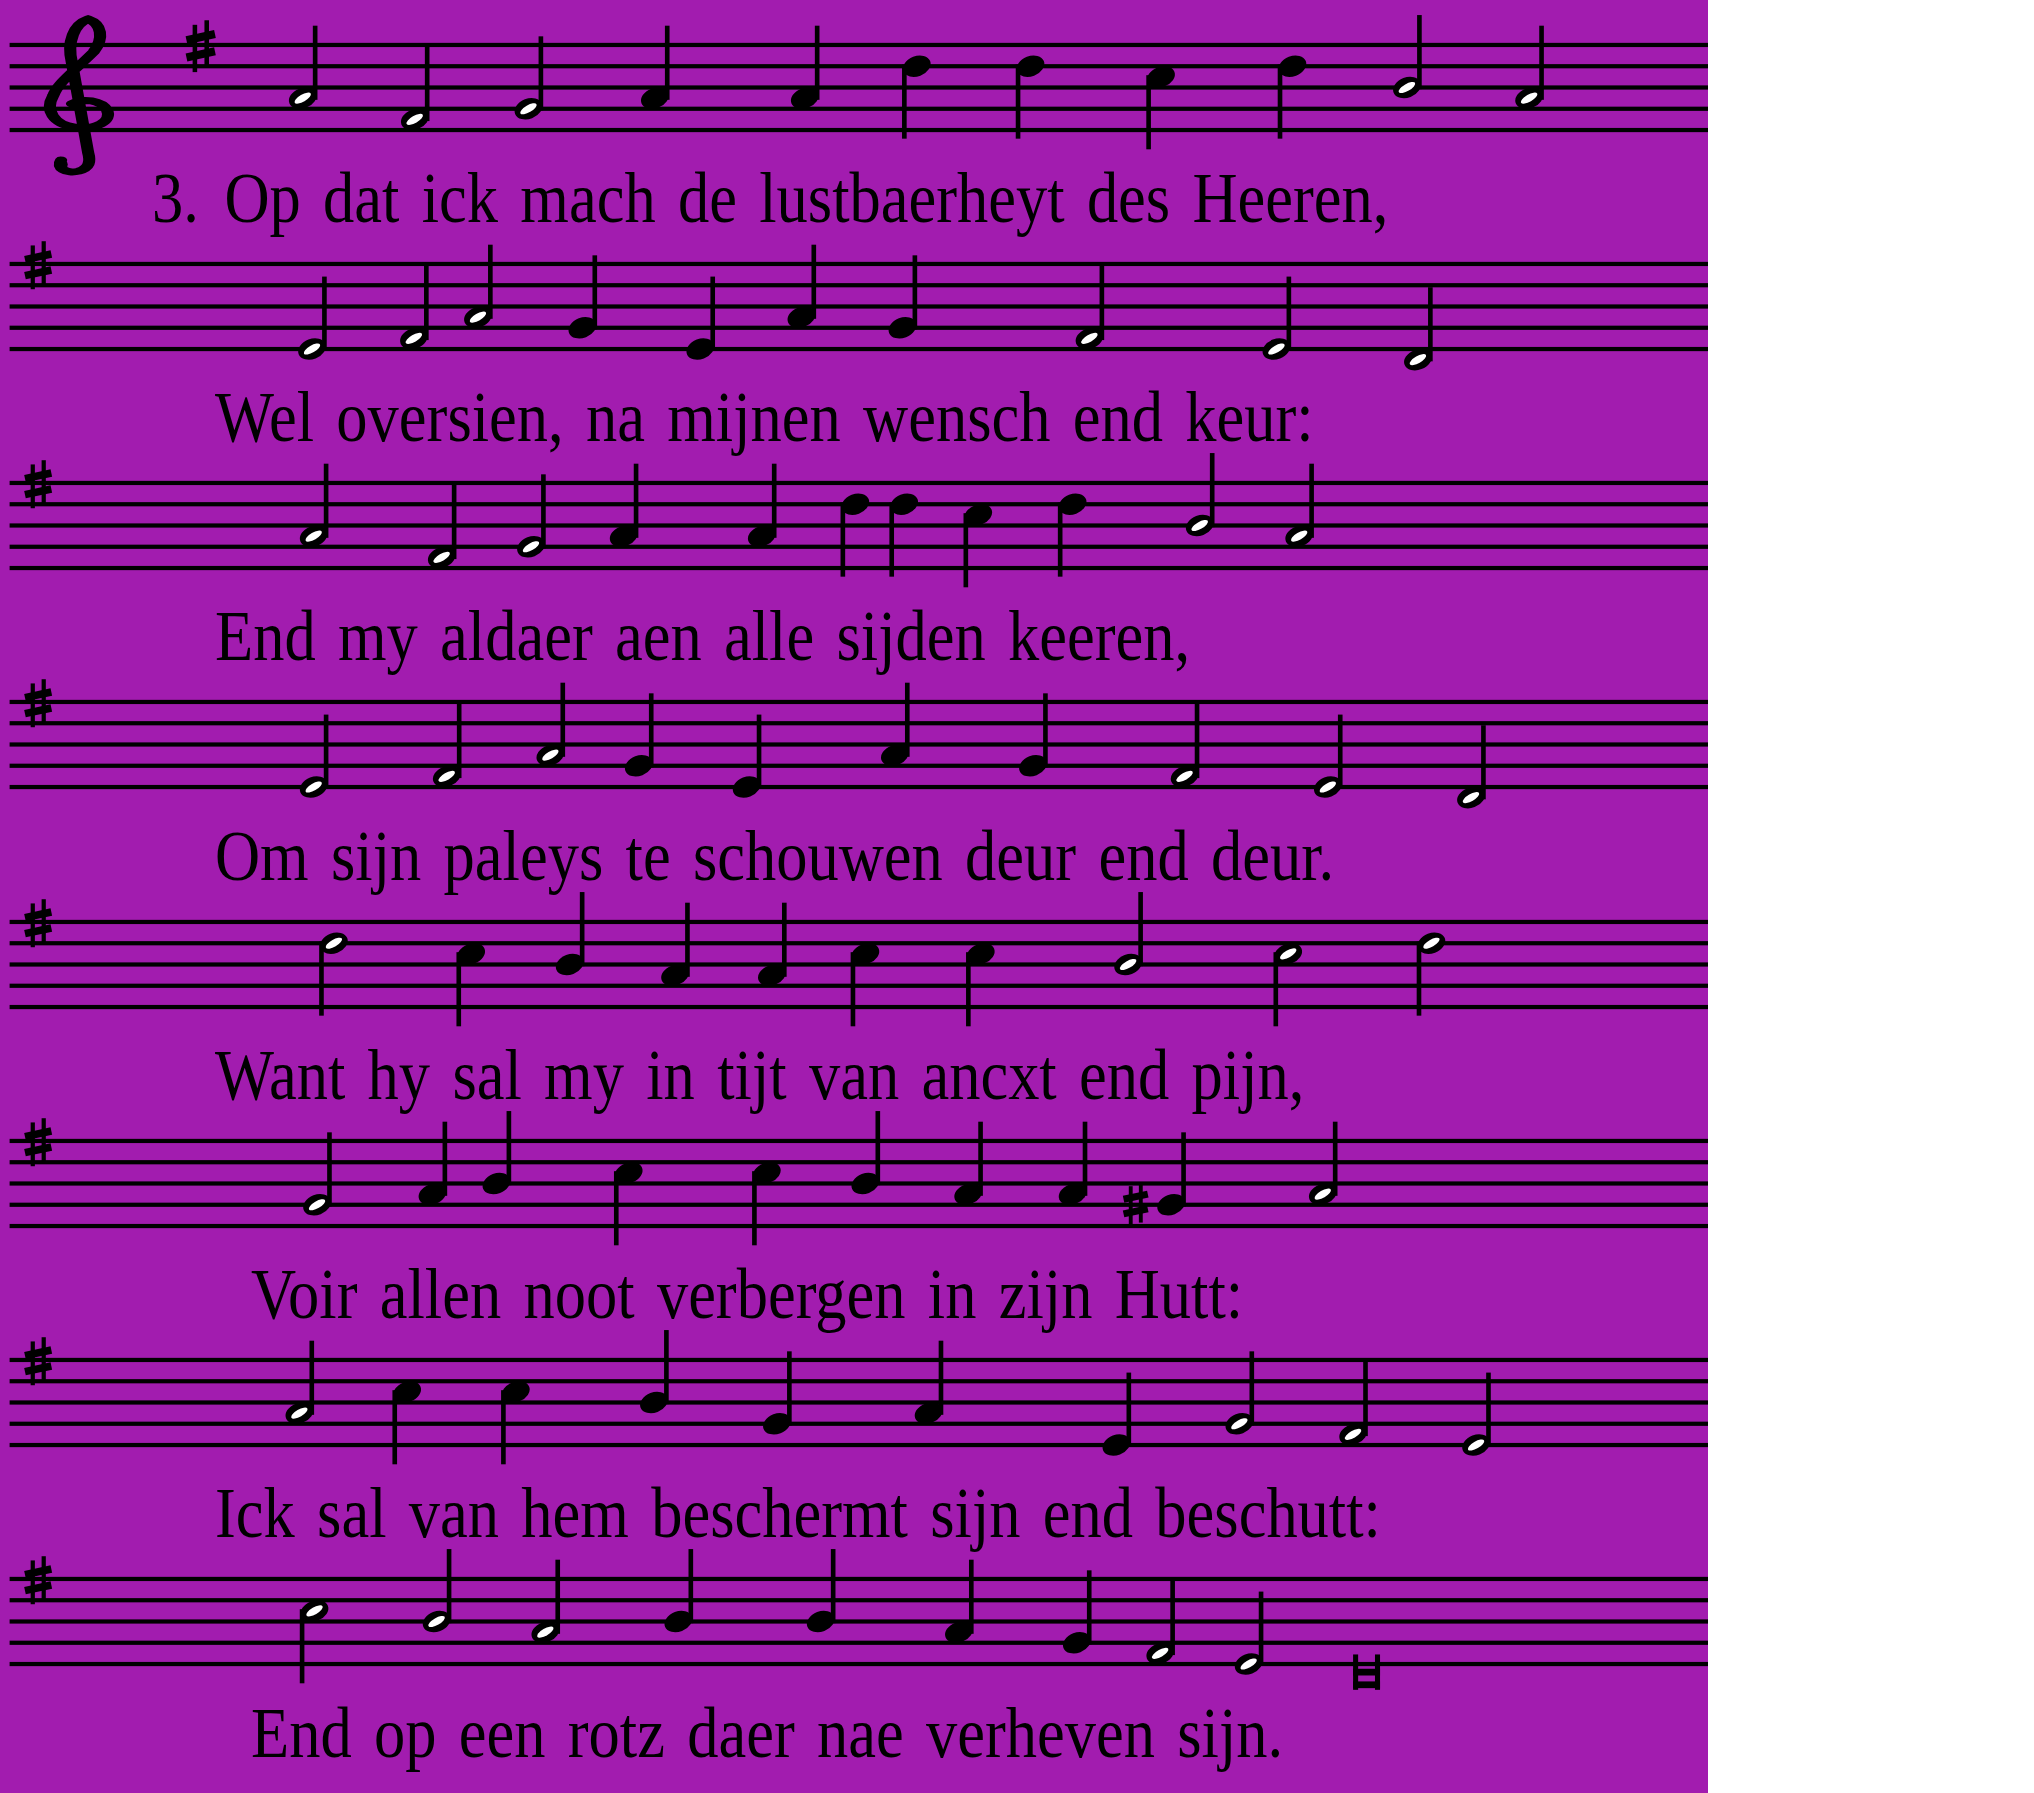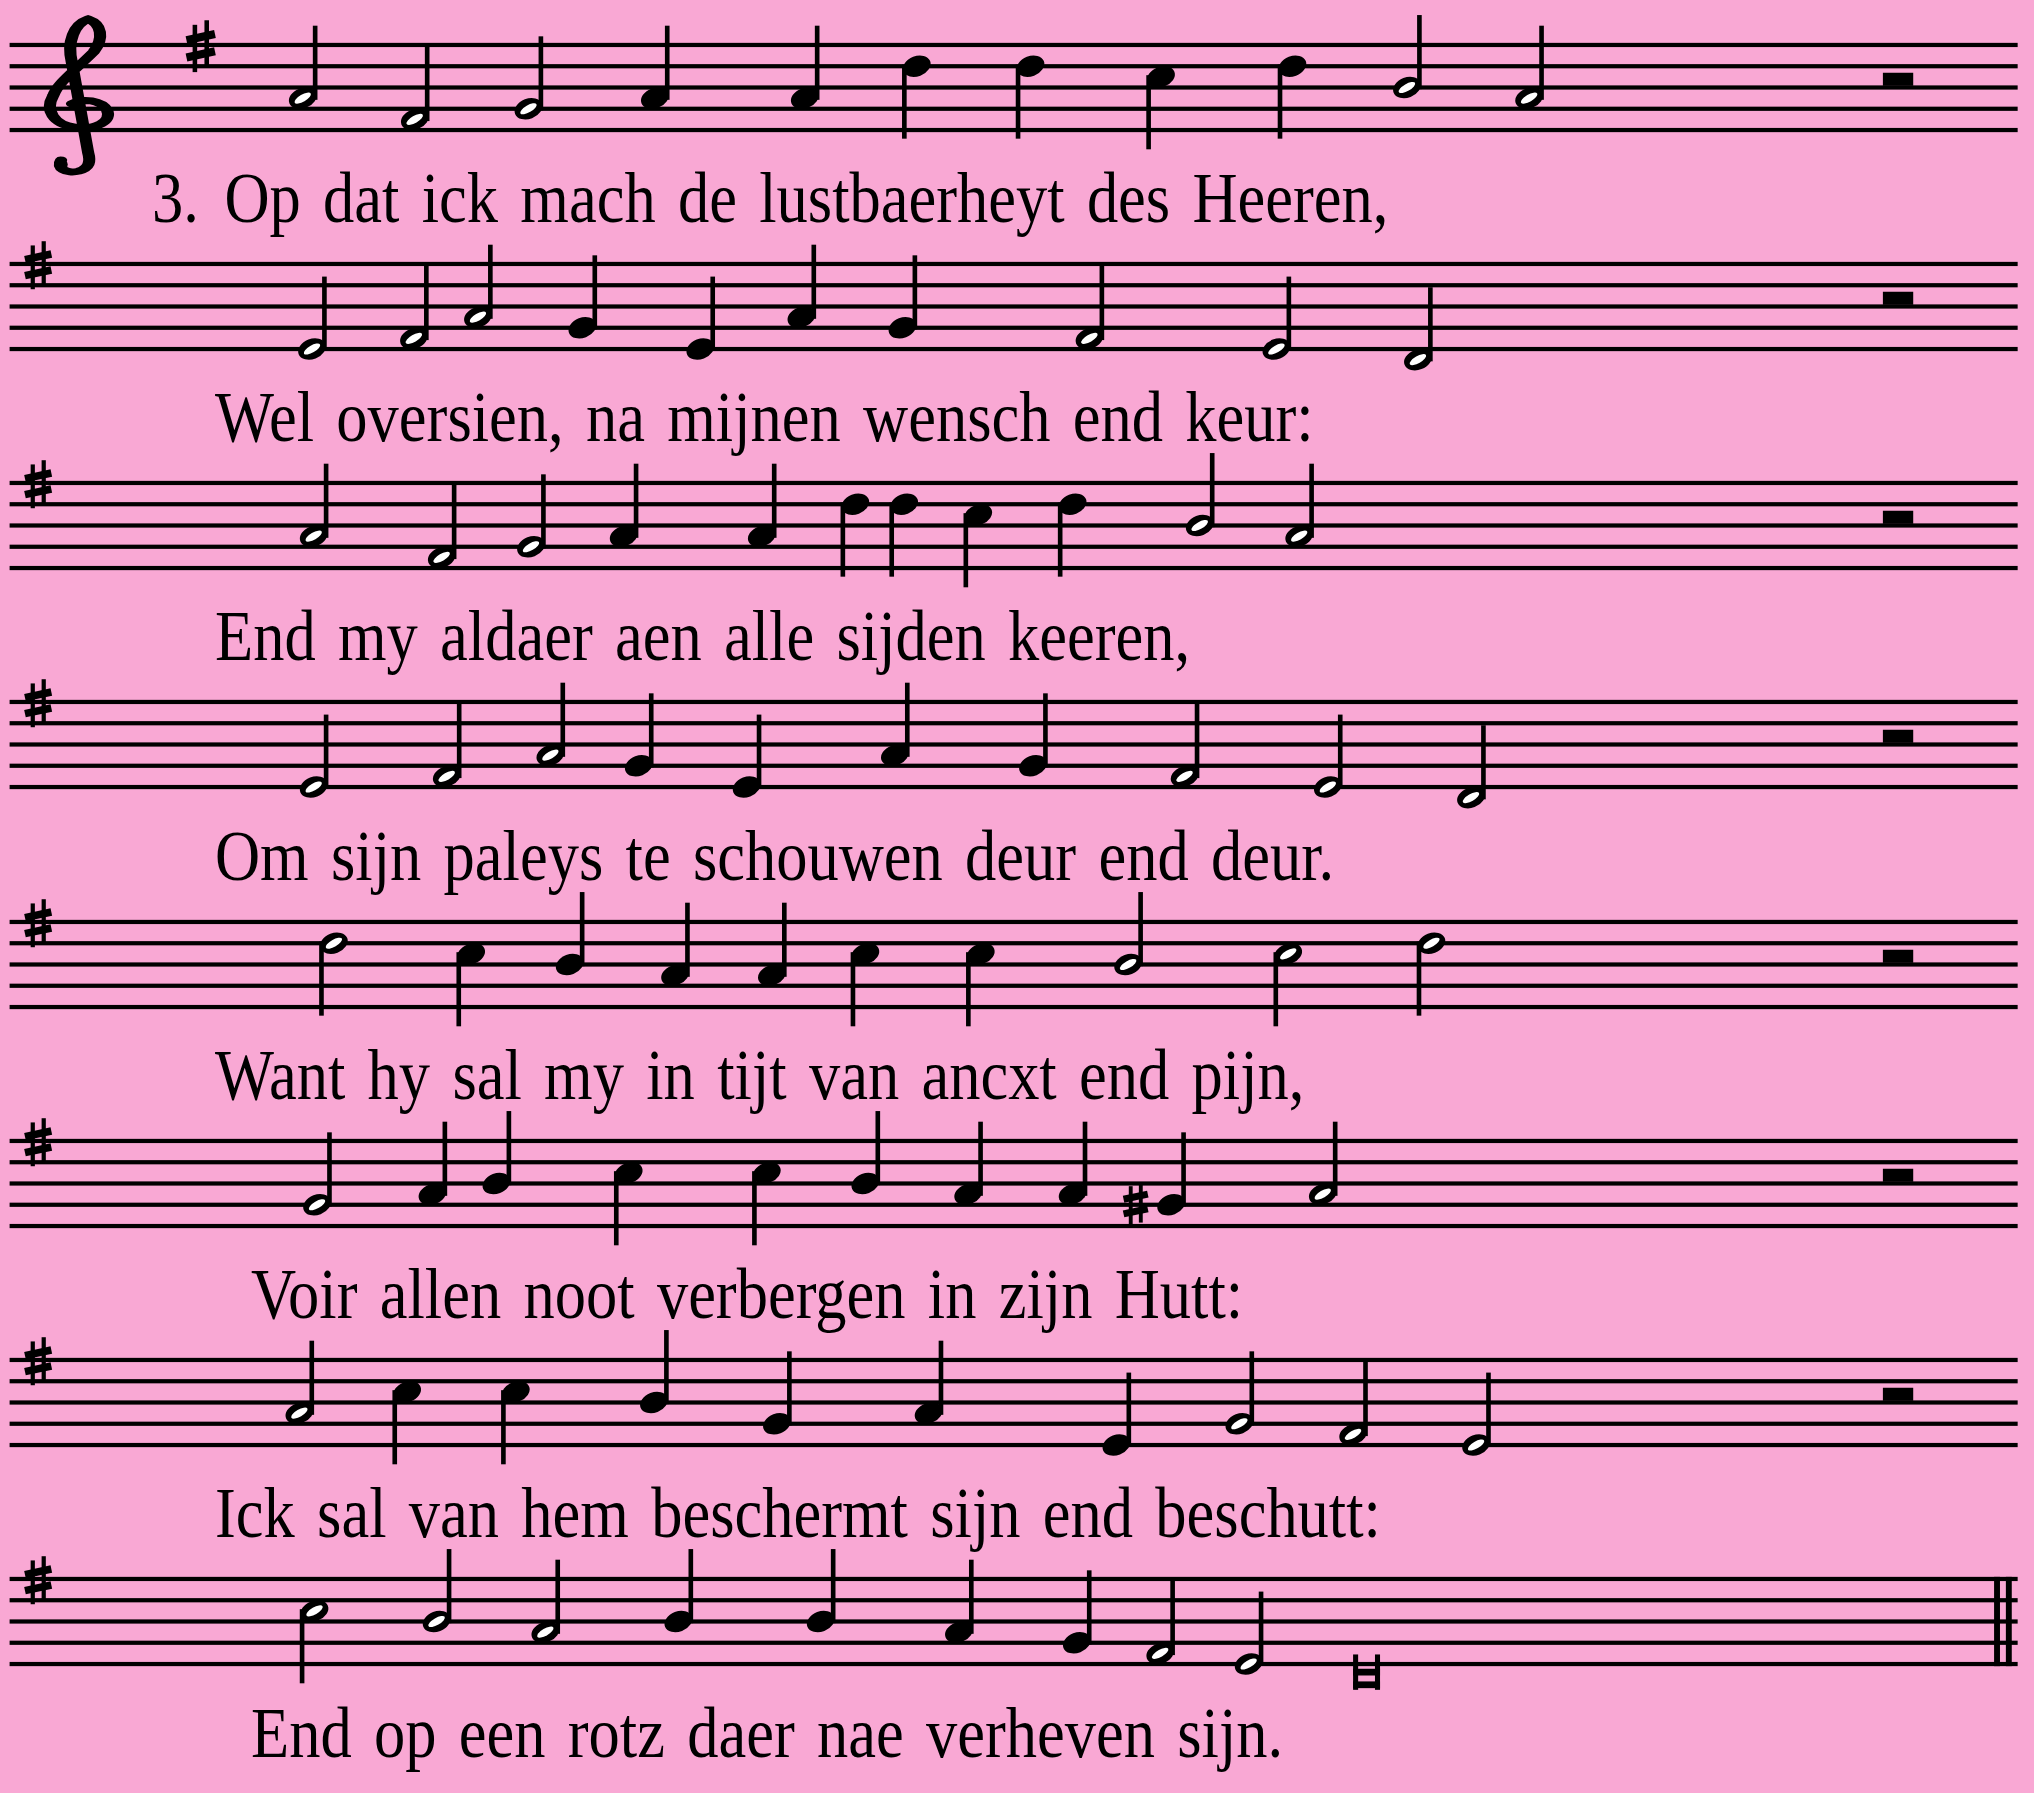--- a/index.html
+++ b/index.html
@@ -1,19 +1,19 @@
 <!DOCTYPE html>
 <html style="font-size:13.5px"><head>
 <meta charset="utf-8">
 <style>
   html,body{margin:0;padding:0;background:#ffffff;}
   .page{
     position:relative;
-    width:2034px;height:1794px;
-    background:#f9a8d4;
+    width:1708px;height:1794px;
+    background:#a21caf;
     font-family:"Liberation Serif", serif;
     overflow:hidden;
   }
   .system-svg{position:absolute;left:0;overflow:visible;}
   .lyric{
     position:absolute;
     font-family:"Liberation Serif", serif;
     font-size:71px;
     line-height:1.0;
     color:#000;

